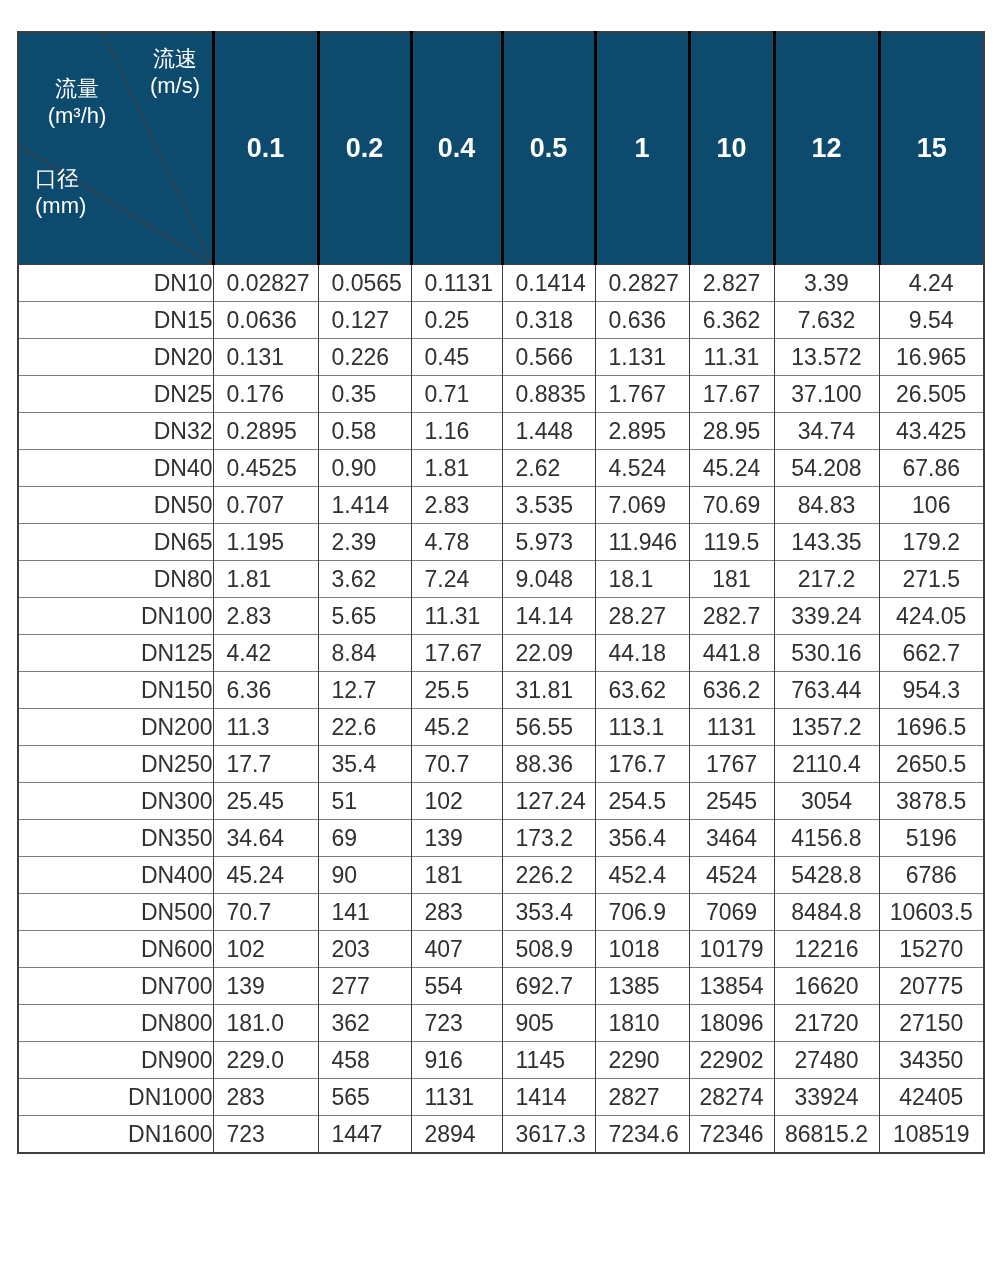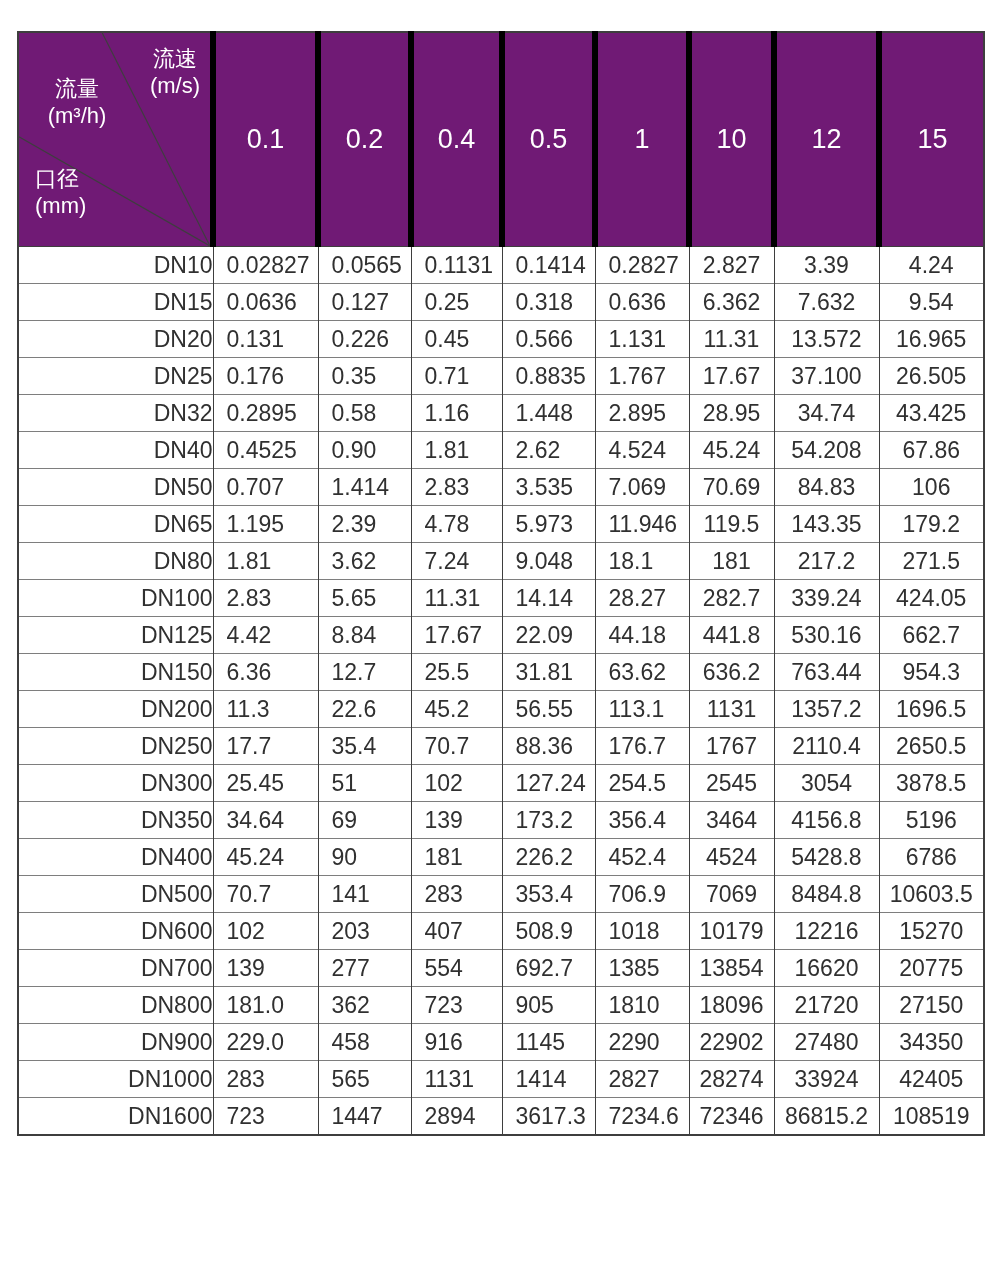--- a/index.html
+++ b/index.html
@@ -20,33 +20,33 @@
     left: 17px;
     top: 31px;
   }
   table.flow-table {
     border-collapse: collapse;
     table-layout: fixed;
     width: 966px;
     border: 2px solid #3e3e3e;
   }
   thead th {
-    background: #701a75;
+    background: #0c4a6e;
     height: 199px;
-    padding: 7px;
+    padding: 16px;
     border-bottom: 1px solid #3e3e3e;
     margin-top: 16px;
   }
   thead th.speed {
     color: #ffffff;
     font-size: 27px;
-    font-weight: 400;
+    font-weight: 700;
     text-align: center;
     vertical-align: middle;
-    border-left: 6px solid #000000;
+    border-left: 3px solid #000000;
   }
   th.corner {
     position: relative;
   }
   .corner svg {
     position: absolute;
     left: 0;
     top: 0;
     width: 100%;
     height: 100%;

